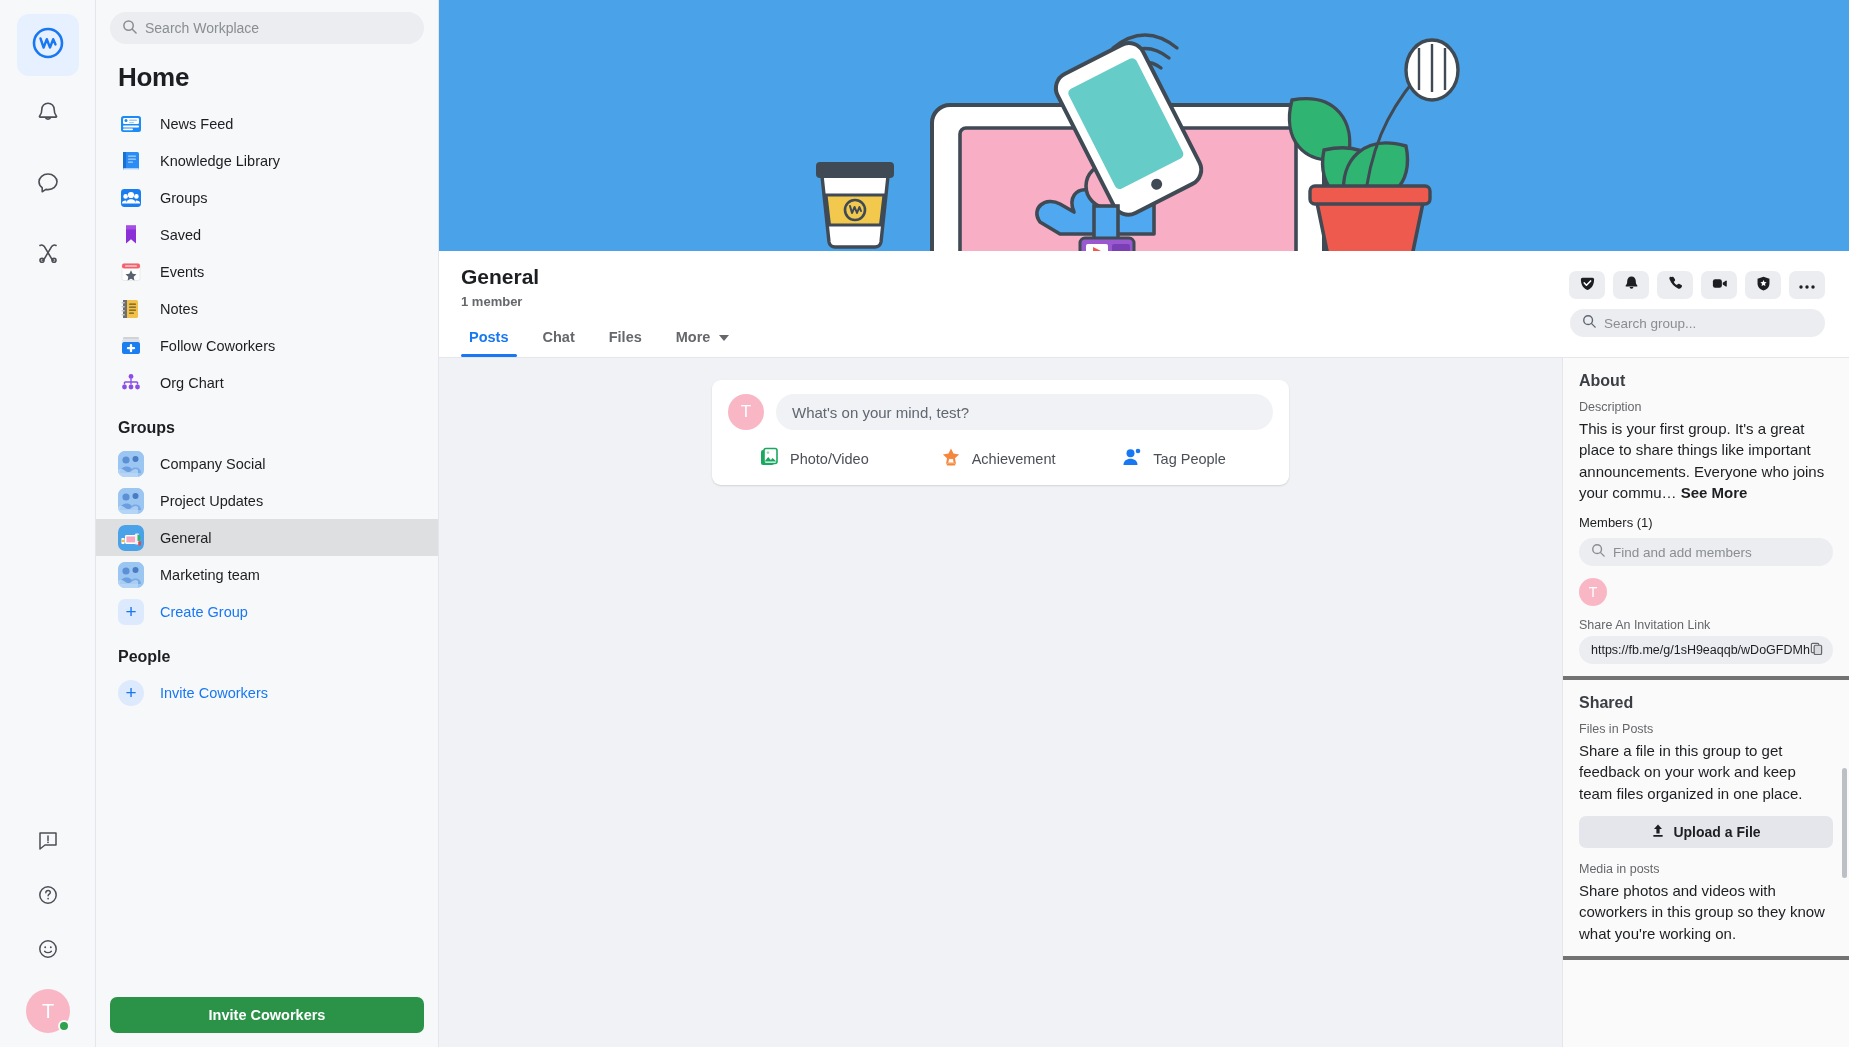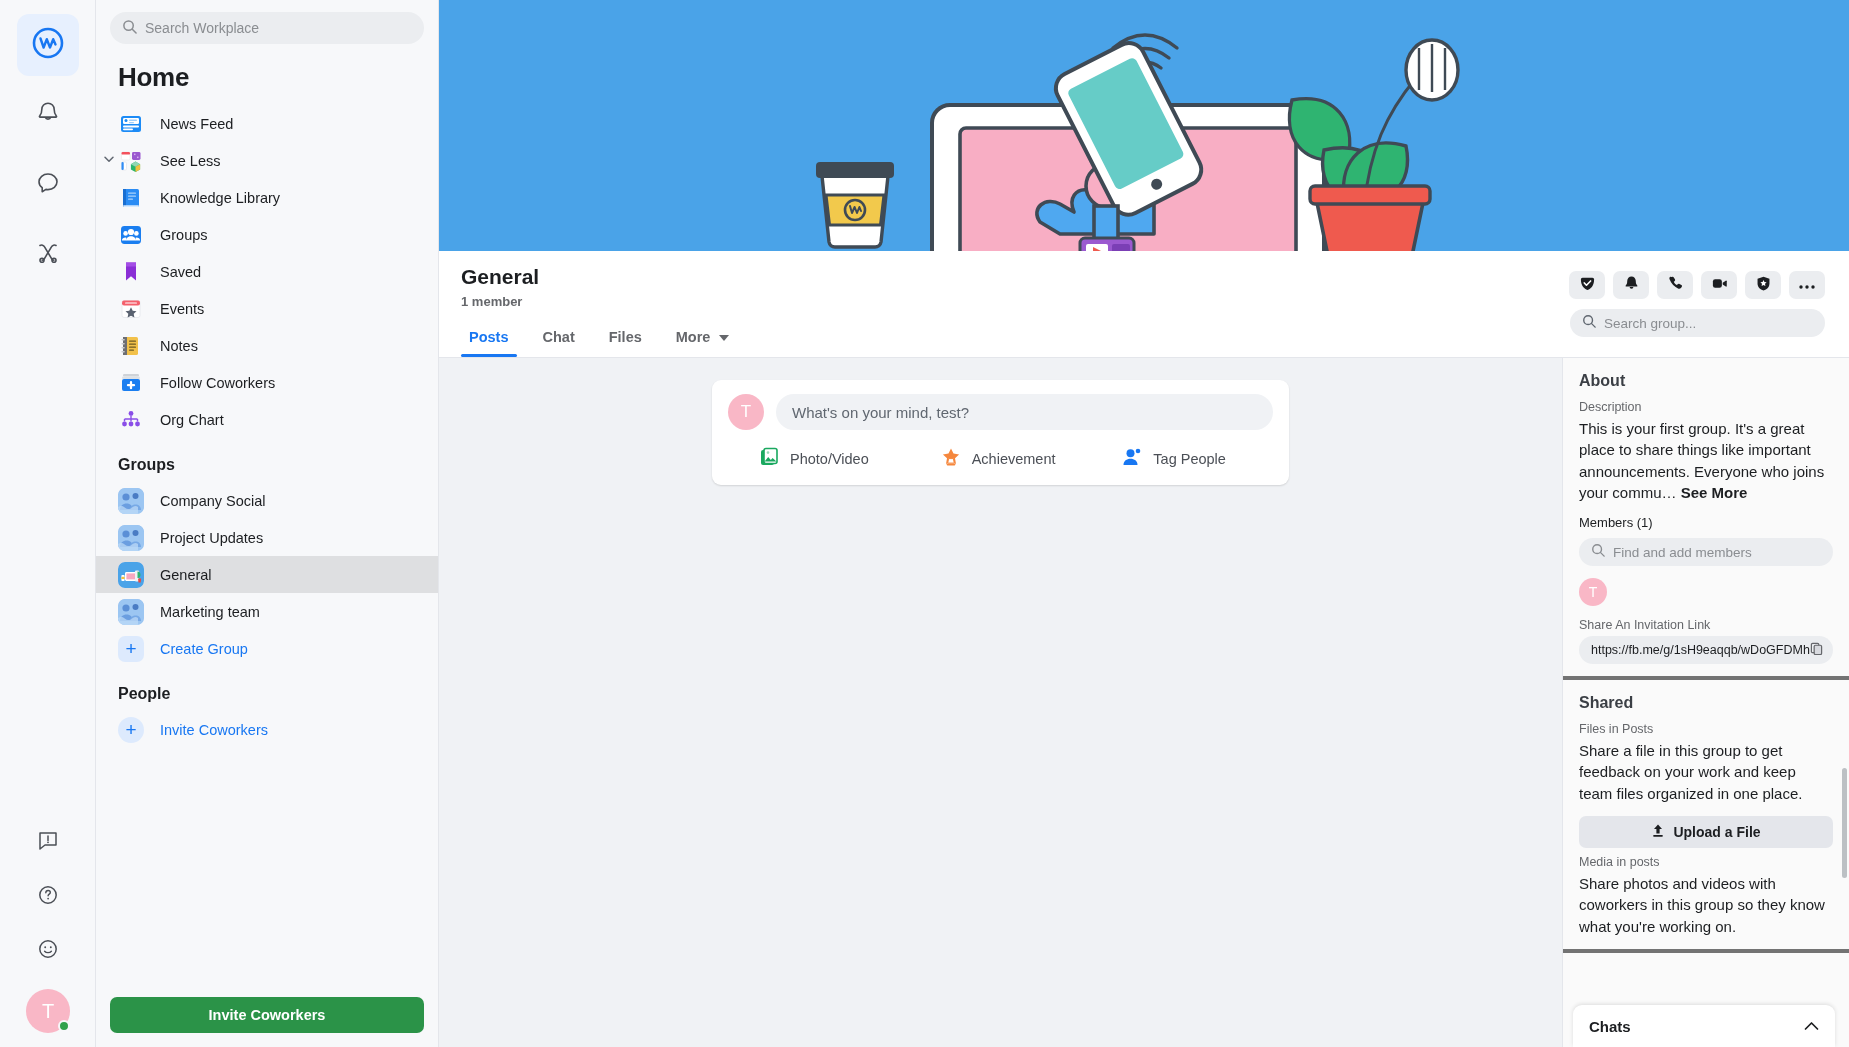--- a/index.html
+++ b/index.html
@@ -301,42 +301,20 @@
             <circle cx="8" cy="9.6" r="1.5" fill="#1c8bf6"></circle>
             <rect x="11" y="8.6" width="8" height="1.3" rx=".6" fill="#9fcef9"></rect>
             <rect x="11" y="11" width="5" height="1.2" rx=".6" fill="#9fcef9"></rect>
             <rect x="5" y="14.6" width="16" height="1.8" rx=".9" fill="#fff"></rect>
             <rect x="5" y="17.4" width="10" height="1.8" rx=".9" fill="#fff"></rect>
           </svg>
         </span>
         <span class="label">News Feed</span>
       </div>
 
-      <div class="nav-row">
-        <span class="chev">
-          <svg width="14" height="14" viewBox="0 0 14 14">
-            <path d="M3 5.2 L7 9.2 L11 5.2" fill="none" stroke="#606770" stroke-width="1.5" stroke-linecap="round" stroke-linejoin="round"></path>
-          </svg>
-        </span>
-        <span class="nav-icon">
-          <svg width="26" height="26" viewBox="0 0 26 26">
-            <rect x="3.5" y="4" width="8.5" height="8" rx="1.4" fill="#fff" stroke="#e8eaed" stroke-width=".7"></rect>
-            <rect x="3.5" y="4" width="8.5" height="2.6" rx="1.2" fill="#f3515c"></rect>
-            <rect x="14" y="4" width="8.5" height="8" rx="1.4" fill="#9b59d0"></rect>
-            <rect x="16" y="5.6" width="1.5" height="1.5" fill="#d7b4ef"></rect>
-            <rect x="19" y="8.6" width="1.5" height="1.5" fill="#d7b4ef"></rect>
-            <rect x="3.5" y="14" width="5" height="8" rx="1.3" fill="#fff" stroke="#dfe3e8" stroke-width=".7"></rect>
-            <rect x="3.5" y="14" width="2.2" height="8" rx="1.1" fill="#2f8cf5"></rect>
-            <path d="M17.5 13.6 l4.6 2.6 v5.2 l-4.6 2.6 -4.6-2.6 v-5.2z" fill="#27b56b"></path>
-            <path d="M17.5 13.6 l4.6 2.6 -4.6 2.6 -4.6-2.6z" fill="#8fd6b2"></path>
-            <path d="M17.5 18.8 l4.6-2.6 v5.2 l-4.6 2.6z" fill="#f0c040"></path>
-          </svg>
-        </span>
-        <span class="label">See Less</span>
-      </div>
 
       <div class="nav-row">
         <span class="nav-icon">
           <svg width="26" height="26" viewBox="0 0 26 26">
             <rect x="5" y="4" width="16" height="18" rx="1.6" fill="#2a8cf4"></rect>
             <rect x="5" y="4" width="3" height="18" fill="#1a6fd1"></rect>
             <rect x="10" y="7.5" width="8" height="1.3" rx=".6" fill="#a9d2fa"></rect>
             <rect x="10" y="10.5" width="8" height="1.3" rx=".6" fill="#a9d2fa"></rect>
             <rect x="10" y="13.5" width="5" height="1.3" rx=".6" fill="#a9d2fa"></rect>
             <rect x="5" y="20.2" width="16" height="1.8" rx=".9" fill="#d6e9fd"></rect>
@@ -734,30 +712,22 @@
           <div class="rp-body">Share a file in this group to get feedback on your work and keep team files organized in one place.</div>
           <div class="rp-upload">
             <span>
               <svg width="14" height="15" viewBox="0 0 14 15">
                 <path d="M7 1.5l4 4.4H8.6v4.6H5.4V5.9H3z" fill="#1c1e21"></path>
                 <rect x="2.2" y="12" width="9.6" height="1.7" rx=".7" fill="#1c1e21"></rect>
               </svg>
             </span>
             <span>Upload a File</span>
           </div>
-          <div class="rp-lab" style="margin-top:7px">Media in posts</div>
+          <div class="rp-lab" style="margin-top:14px">Media in posts</div>
           <div class="rp-body">Share photos and videos with coworkers in this group so they know what you're working on.</div>
         </div>
 
         <div class="rp-scrollbar"></div>
 
-        <div class="chats-bar">
-          <span class="t">Chats</span>
-          <span>
-            <svg width="15" height="10" viewBox="0 0 15 10">
-              <path d="M1.5 8 L7.5 2 L13.5 8" fill="none" stroke="#1c1e21" stroke-width="1.7" stroke-linecap="round" stroke-linejoin="round"></path>
-            </svg>
-          </span>
-        </div>
       </div>
     </div>
   </div>
 </div>
 
 </body></html>

